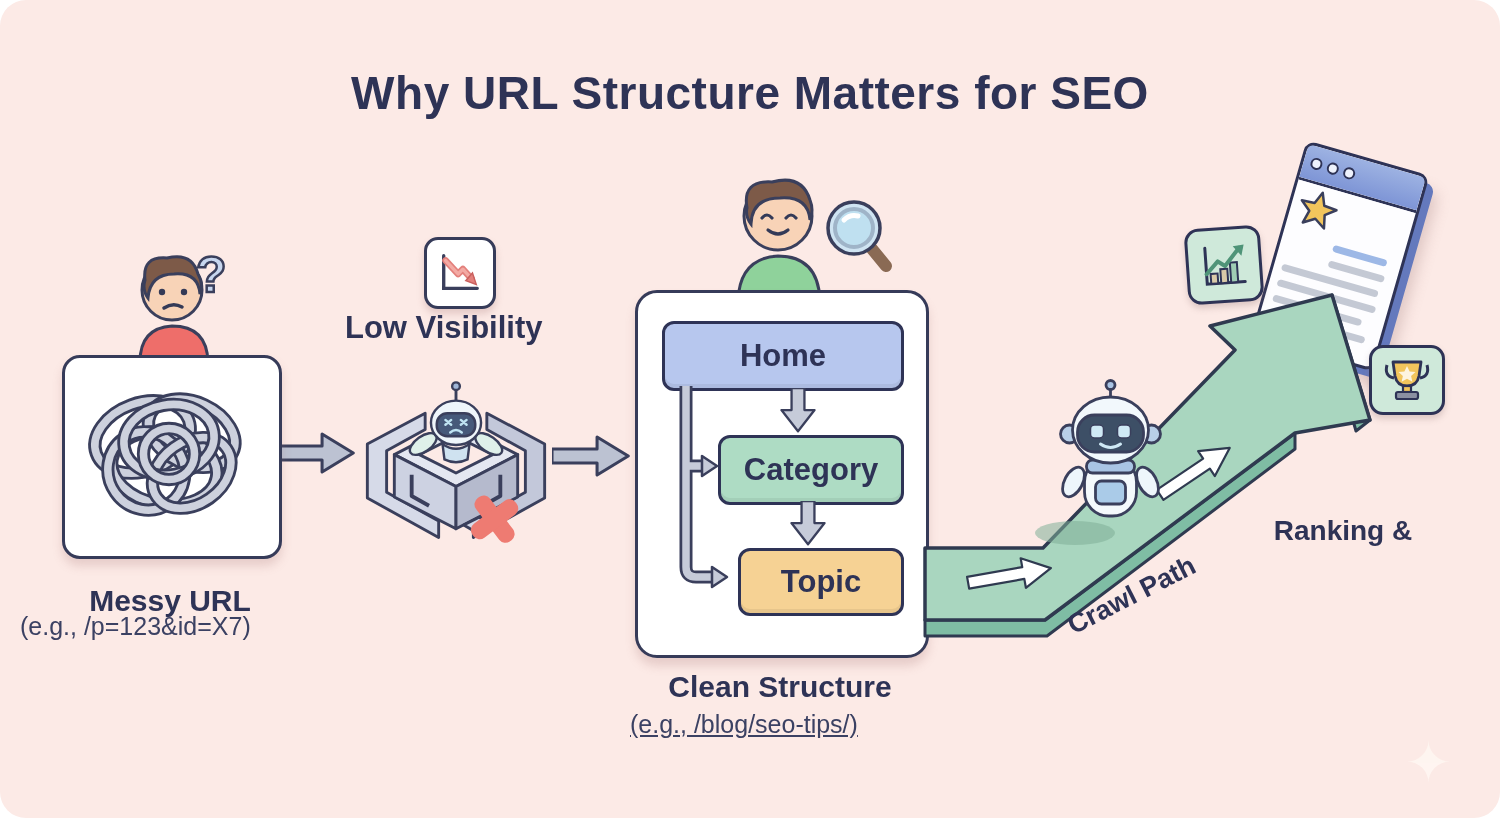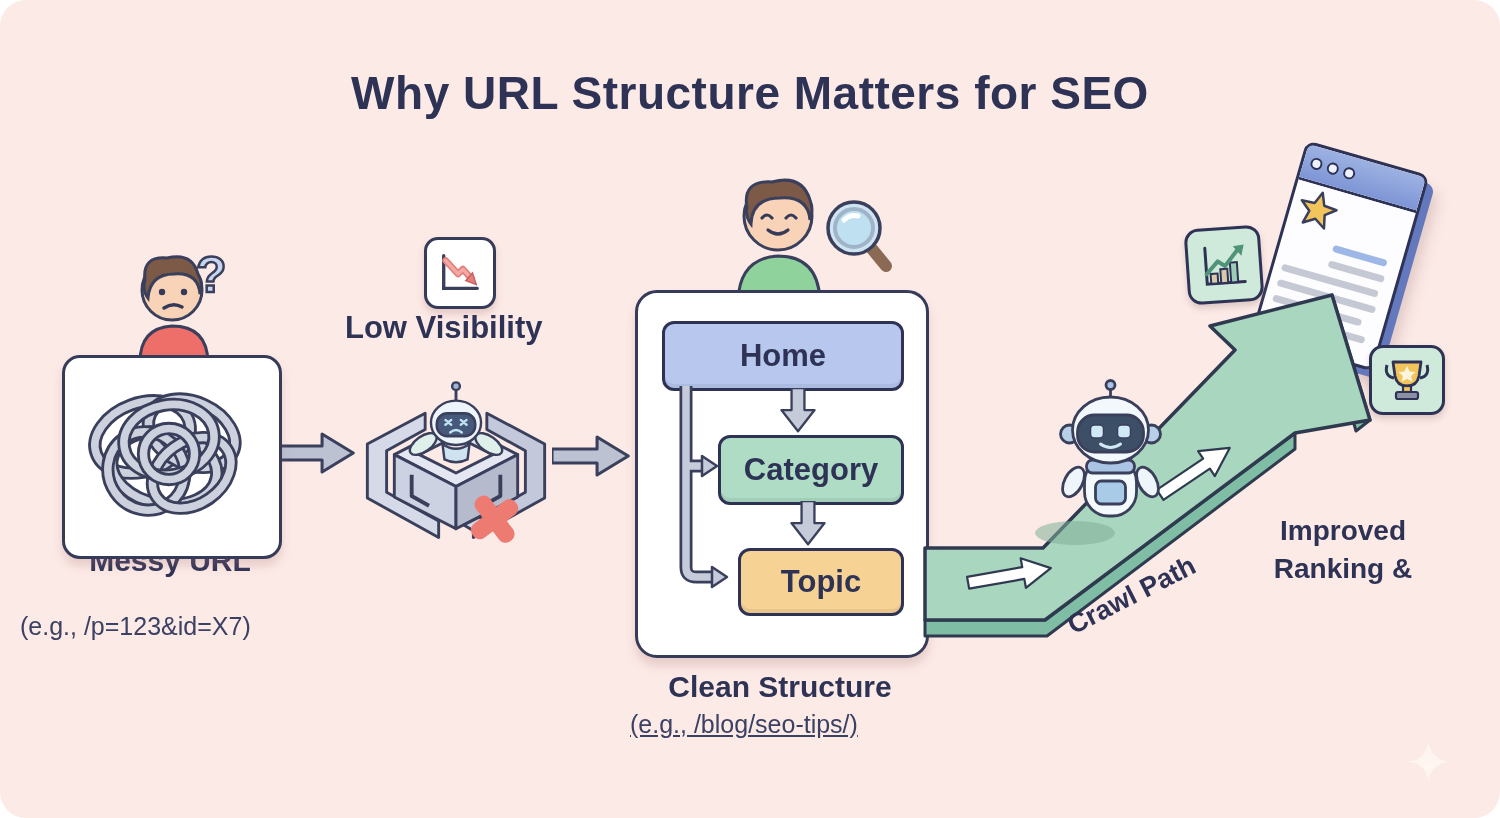--- a/index.html
+++ b/index.html
@@ -89,21 +89,21 @@
           </g>
         <g stroke="#3a3f5c" stroke-width="14">
             <circle cx="110" cy="100" r="27"></circle>
           </g>
         <g stroke="#cdd1dd" stroke-width="8">
             <circle cx="110" cy="100" r="27"></circle>
           </g>
       </g>
     </svg>
   </div>
-  <div class="abs caption" style="left:20px;top:544px;width:300px;">Messy URL</div>
+  <div class="abs caption" style="left:20px;top:584px;width:300px;">Messy URL</div>
   <div class="abs subcaption" style="left:20px;top:612px;width:300px;">(e.g., /p=123&amp;id=X7)</div>
 
   <div class="abs" style="left:277px;top:424px;">
     <svg width="78" height="58" viewBox="0 0 90 60">
       <polygon points="0,22 52,22 52,8 88,30 52,52 52,38 0,38" fill="#bcc2d2" stroke="#3a3f5c" stroke-width="3.5" stroke-linejoin="round"></polygon>
     </svg>
   </div>
 
   <div class="abs" style="left:424px;top:237px;width:66px;height:66px;background:#fff;border:3px solid #363b59;border-radius:14px;box-shadow:0 5px 7px rgba(170,120,120,.28);display:flex;align-items:center;justify-content:center;">
     <svg width="46" height="46" viewBox="0 0 48 48">
@@ -282,19 +282,18 @@
     <svg width="50" height="48" viewBox="0 0 50 48">
       <path d="M5 9 Q2 20 12 22 M45 9 Q48 20 38 22" fill="none" stroke="#2e3356" stroke-width="3"></path>
       <path d="M11 6 H39 L37 20 Q35 30 25 30 Q15 30 13 20 Z" fill="#f2c55c" stroke="#2e3356" stroke-width="2.8" stroke-linejoin="round"></path>
       <path d="M25 10 l2.6 5.4 5.9.5 -4.4 4 1.3 5.8 -5.4-3 -5.4 3 1.3-5.8 -4.4-4 5.9-.5 Z" fill="#fdf4e0"></path>
       <rect x="21" y="30" width="8" height="6" fill="#f2c55c" stroke="#2e3356" stroke-width="2.2"></rect>
       <rect x="14" y="36" width="22" height="7" rx="2" fill="#8b90a2" stroke="#2e3356" stroke-width="2.2"></rect>
     </svg>
   </div>
 
   <div class="abs improved" style="left:1238px;top:512px;width:210px;z-index:4;">
-    <div>Improved</div>
     <div>Ranking &amp;</div>
   </div>
 
   <div class="abs sparkle" style="left:1405px;top:730px;">✦</div>
 
 </div>
 
 </body></html>

